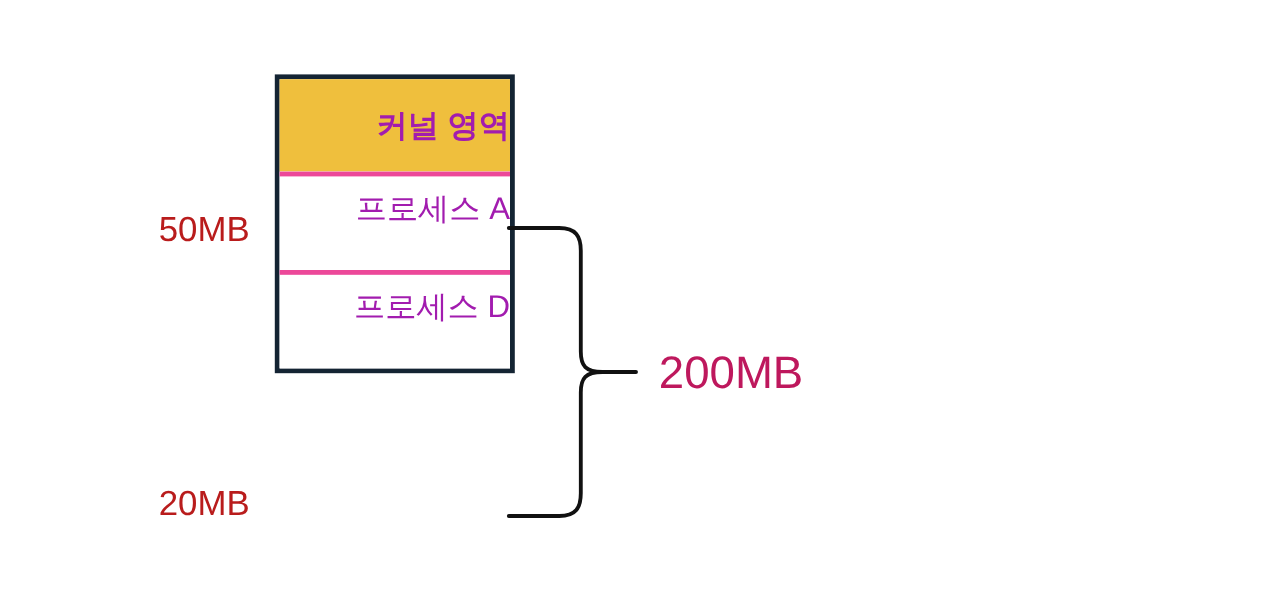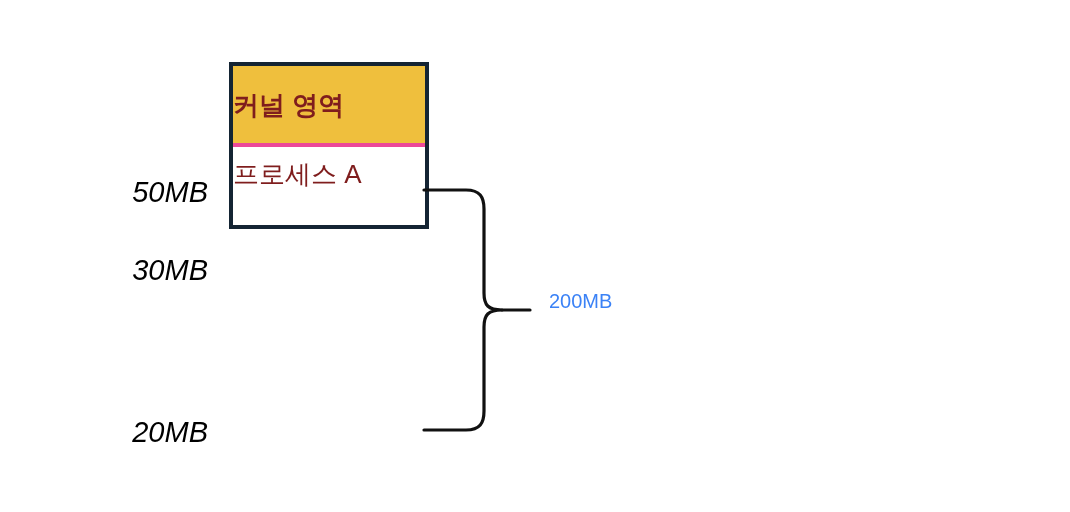--- a/index.html
+++ b/index.html
@@ -48,87 +48,88 @@
     background: #EFBF3D;
     height: 77px;
   }
 
   .cell-text {
     position: absolute;
     left: 0;
     right: 0;
     top: 50%;
     transform: translateY(-50%);
-    text-align: left;
+    text-align: right;
     font-size: 26px;
     letter-spacing: 0px;
     white-space: nowrap;
-    color: #7f1d1d;
+    color: #a21caf;
   }
   .mem-row.kernel .cell-text {
     font-weight: 700;
     font-size: 26px;
   }
   
   .mem-row.process .cell-text {
     top: 34%;
   }
 
   
   .size-label {
     position: absolute;
     width: 150px;
     text-align: right;
     font-size: 29px;
-    color: #000000;
+    color: #b91c1c;
     white-space: nowrap;
     left: 58px;
-    font-style: italic;
   }
 
   
   .brace-svg {
     position: absolute;
     left: 418px;
     top: 175px;
     width: 130px;
     height: 270px;
     overflow: visible;
   }
 
   .total-label {
     position: absolute;
     left: 549px;
     top: 290px;
-    font-size: 20px;
-    color: #3b82f6;
+    font-size: 38px;
+    color: #be185d;
     white-space: nowrap;
   }
 </style>
 </head>
 <body>
 
 <div id="canvas">
 
   <div class="size-label" style="top:176px">50MB</div>
-  <div class="size-label" style="top:254px">30MB</div>
-  <div class="size-label" style="top:416px">20MB</div>
+  <div class="size-label" style="top:404px">20MB</div>
 
   <div class="mem-table">
 
     <div class="mem-row kernel">
       <div class="cell-text">커널 영역</div>
     </div>
 
     <div class="mem-row process">
       <div class="cell-text">프로세스 A</div>
     </div>
 
 
 
+    <div class="mem-row process">
+      <div class="cell-text">프로세스 D</div>
+    </div>
 
   </div>
 
   <svg class="brace-svg" viewBox="0 0 130 270">
     <path d="M 6 15
              L 48 15
              C 62 15 66 22 66 34
              L 66 118
              C 66 130 70 135 84 135
              C 70 135 66 140 66 152

